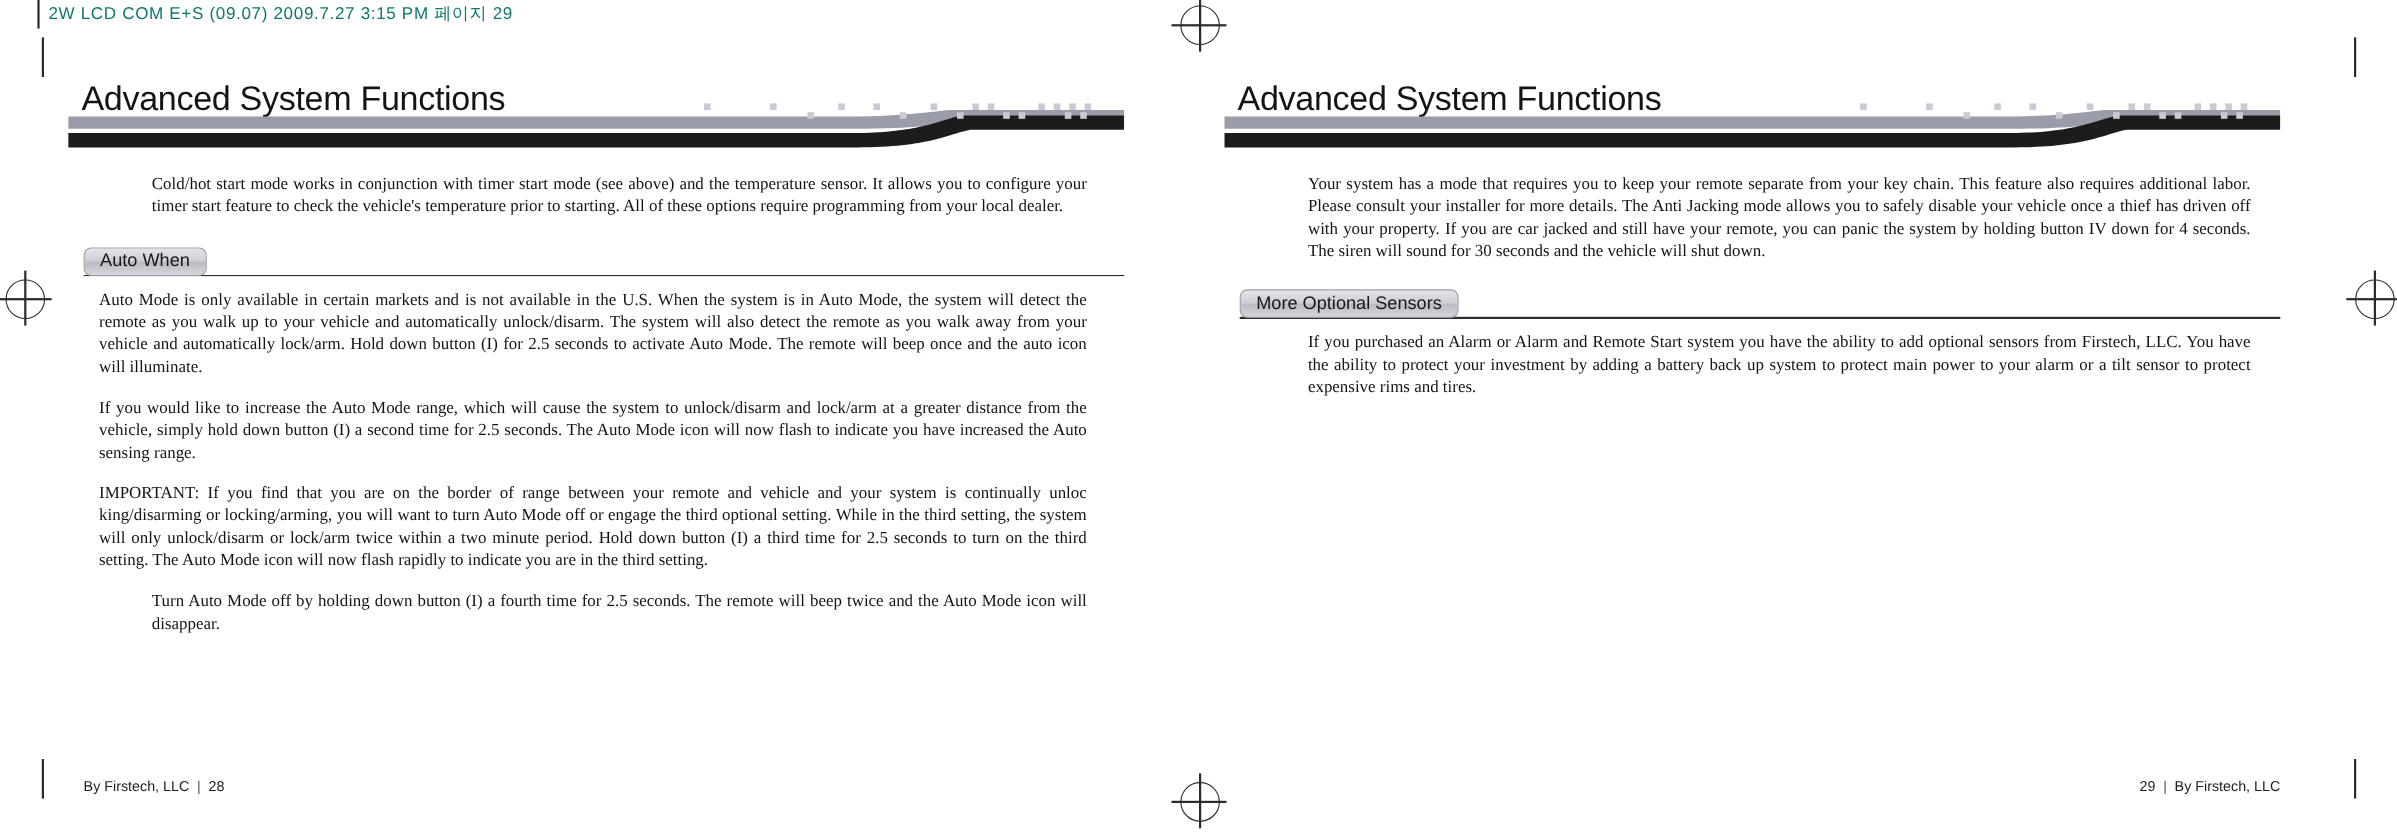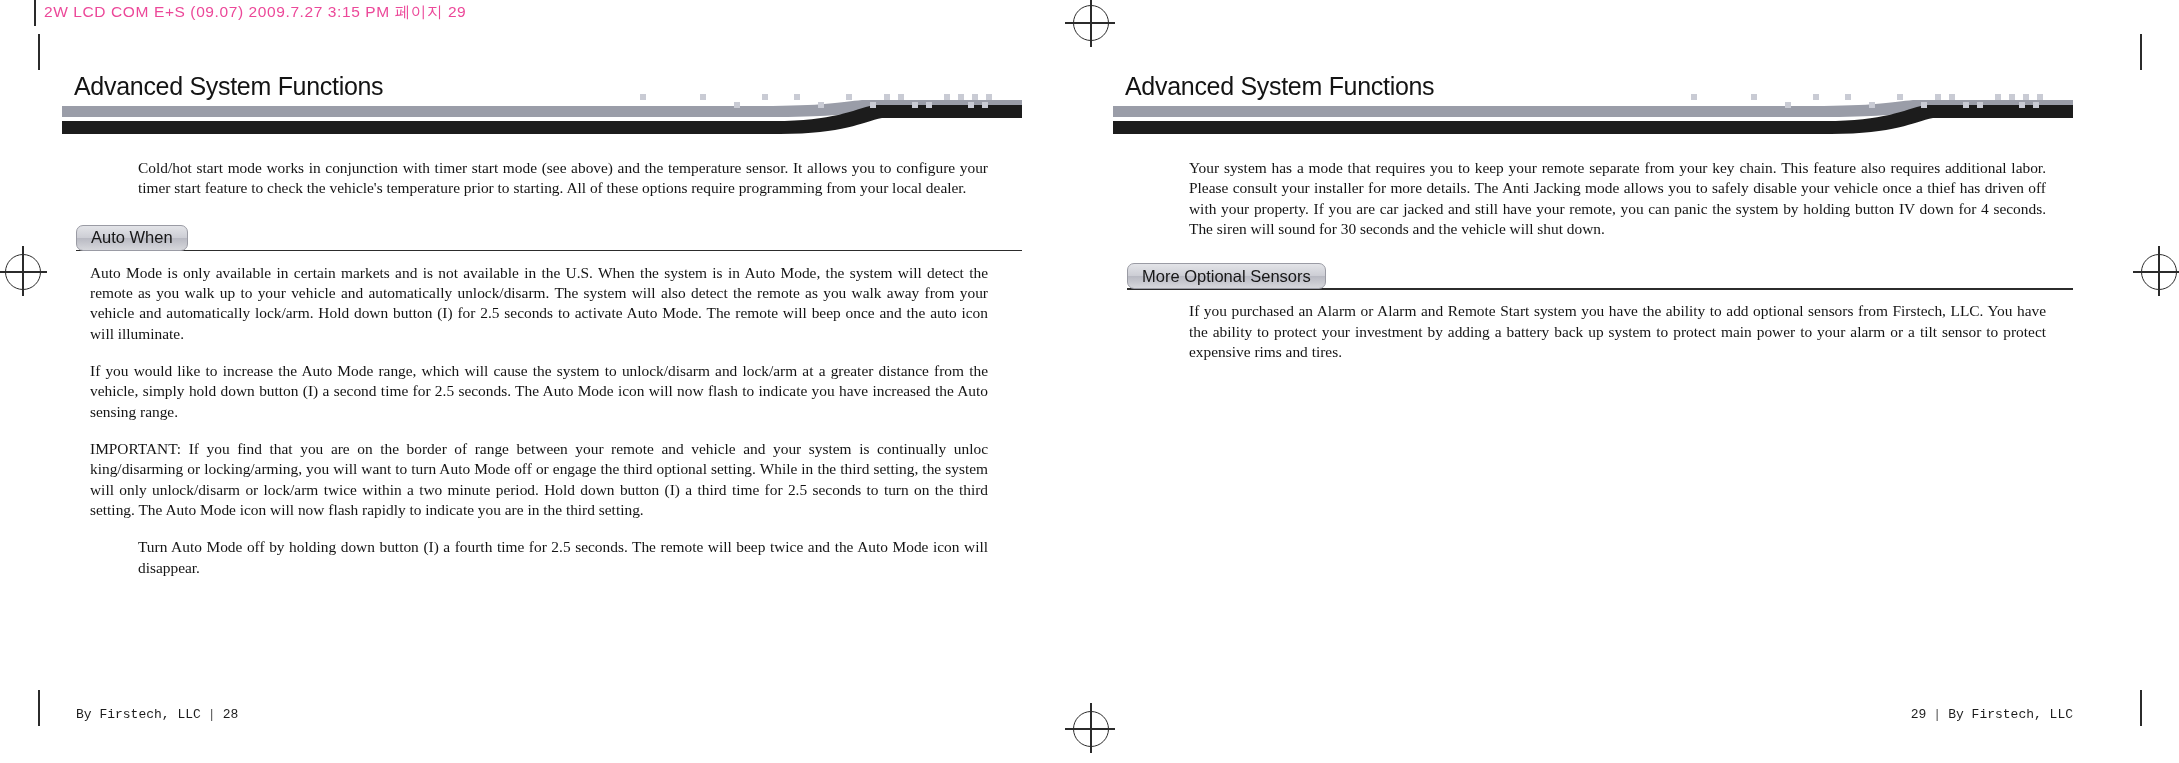--- a/index.html
+++ b/index.html
@@ -32,21 +32,21 @@
     height: 26px;
     background: #2a2a2a;
   }
   .scan-header-text {
     position: absolute;
     left: 44px;
     top: 2px;
     font-family: "Liberation Sans", sans-serif;
     font-size: 15.5px;
     letter-spacing: 0.6px;
-    color: #ec4899;
+    color: #0f766e;
     white-space: nowrap;
   }
 
   
   .crop-mark {
     position: absolute;
     background: #2b2b2b;
   }
   .reg-mark {
     position: absolute;
@@ -96,21 +96,21 @@
   
   .banner {
     position: relative;
     height: 86px;
   }
   .banner-title {
     position: absolute;
     left: 12px;
     top: 12px;
     font-family: "Liberation Sans", sans-serif;
-    font-size: 25px;
+    font-size: 31px;
     font-weight: 400;
     letter-spacing: -0.3px;
     color: #141414;
     white-space: nowrap;
   }
   .banner-swoosh {
     position: absolute;
     left: 0;
     top: 40px;
     width: 100%;
@@ -176,21 +176,21 @@
     text-align: justify;
     color: #141414;
   }
   .body-block p:last-child { margin-bottom: 0; margin-left: 48px; }
   .page-right .body-block { width: 905px; }
 
   
   .folio {
     position: absolute;
     bottom: -12px;
-    font-family: Liberation Mono, monospace;
+    font-family: Liberation Sans, sans-serif;
     font-size: 13px;
     color: #1d1d1d;
     white-space: nowrap;
     display: flex;
     align-items: center;
     gap: 7px;
   }
   .folio .bar { color: #555; }
   .folio-left  { left: 14px; }
   .folio-right { right: 0px; }

